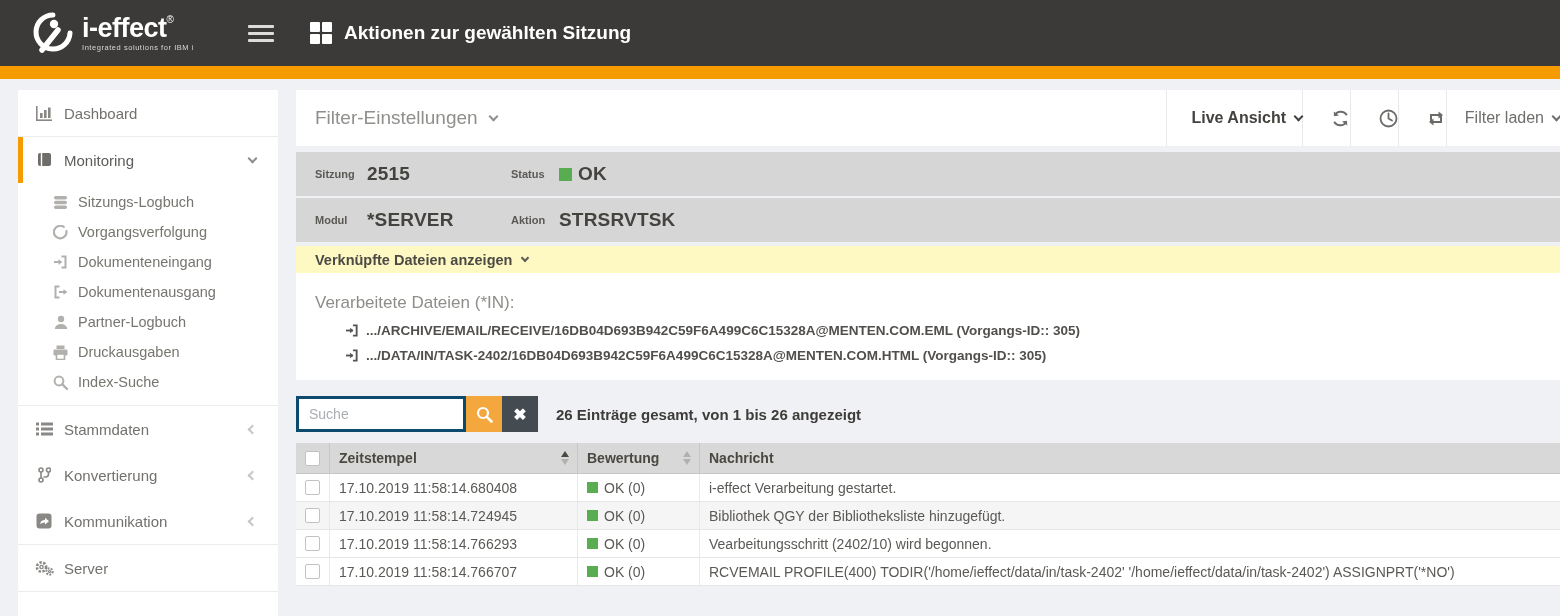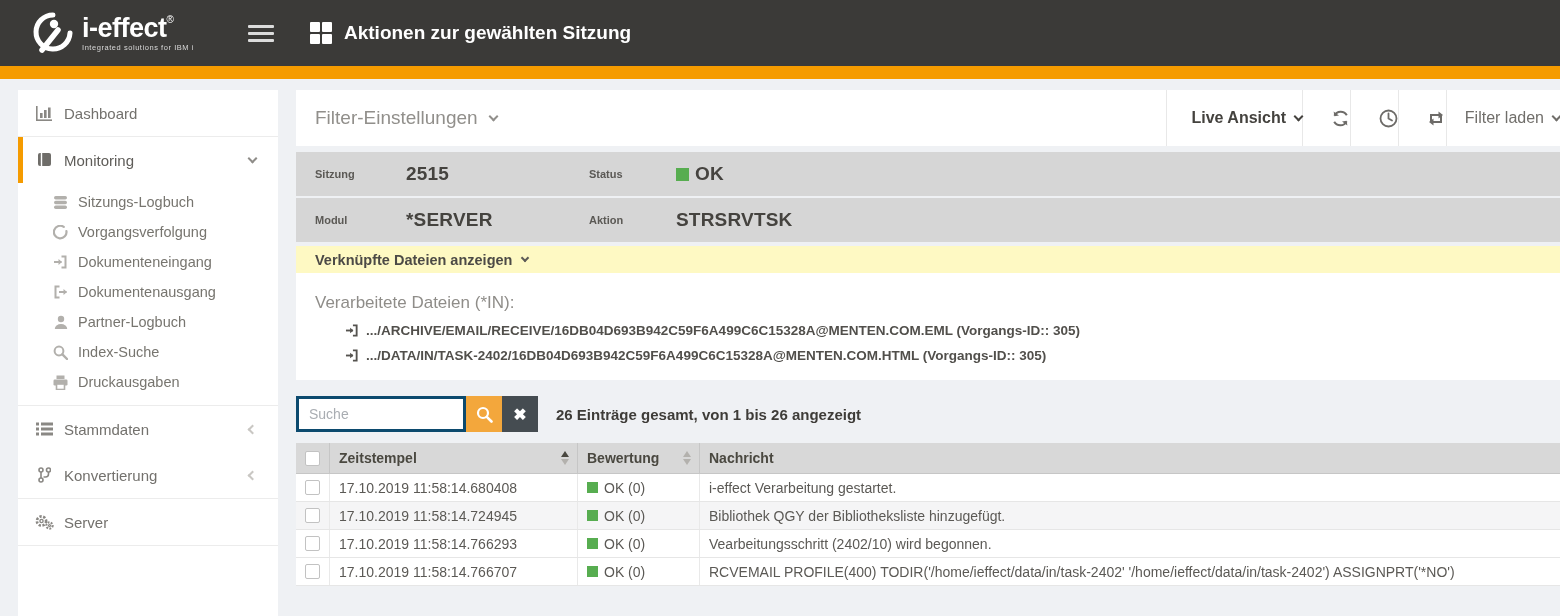--- a/index.html
+++ b/index.html
@@ -48,21 +48,21 @@
   .filter-title { flex:1; display:flex; align-items:center; padding-left:19px;
     font-size:19px; color:#918f8b; cursor:pointer; }
   .filter-title .chev { border-color:#918f8b; margin-left:12px; }
   .fbtn { display:flex; align-items:center; justify-content:flex-end;
     border-left:1px solid #e8e8e8; cursor:pointer; color:#6d6b68; }
   .fbtn.live { width:136px; font-size:16px; font-weight:bold; color:#44423e; }
   .fbtn.icon-btn { width:48px; }
   .fbtn.load { width:114px; font-size:16px; color:#706e6a; }
   .fbtn .chev { margin-left:9px; }
   .info-row { position:absolute; left:296px; width:1264px; height:44px;
-    background:#d6d6d6; display:flex; align-items:center;gap:39px; }
+    background:#d6d6d6; display:flex; align-items:center; }
   .info-row.r1 { top:152px; } .info-row.r2 { top:198px; }
   .ilabel { font-size:11px; font-weight:bold; color:#5b5955; width:52px; margin-left:19px; }
   .ival { font-size:19px; font-weight:bold; color:#45433f; letter-spacing:0.2px; }
   .ival-box { width:130px; }
   .ilabel.second { margin-left:14px; width:48px; }
   .status-sq { display:inline-block; width:13px; height:13px; background:#57ad50;
     margin-right:6px; vertical-align:middle; }
   .linkedbar { position:absolute; left:296px; top:246px; width:1264px; height:27px;
     background:#fef9c3; display:flex; align-items:center; padding-left:19px;
     font-size:14.5px; font-weight:bold; color:#4c4a46; cursor:pointer; }
@@ -218,37 +218,37 @@
         <svg class="icn" width="14" height="15" viewBox="0 0 14 15">
             <circle cx="7" cy="4" r="3.2" fill="#b2b0ac"></circle>
             <path d="M0.8 14 a6.2 5 0 0 1 12.4 0 z" fill="#b2b0ac"></path>
           </svg>
       </span>
       <span>Partner-Logbuch</span>
     </div>
     <div class="sub-item">
       <span class="ic">
         <svg class="icn" width="15" height="15" viewBox="0 0 15 15">
-            <circle cx="6" cy="6" r="4.4" fill="none" stroke="#b2b0ac" stroke-width="2"></circle>
-            <path d="M9.4 9.4 L14 14" stroke="#b2b0ac" stroke-width="2.4" stroke-linecap="round"></path>
-          </svg>
-      </span>
-      <span>Index-Suche</span>
-    </div>
-    <div class="sub-item">
-      <span class="ic">
-        <svg class="icn" width="15" height="15" viewBox="0 0 15 15">
             <g fill="#b2b0ac">
               <rect x="3.5" y="0.5" width="8" height="3.5"></rect>
               <rect x="0.5" y="4.5" width="14" height="6" rx="1.2"></rect>
               <rect x="3.5" y="9" width="8" height="5.5" fill="#fff" stroke="#b2b0ac" stroke-width="1.6"></rect>
             </g>
           </svg>
       </span>
       <span>Druckausgaben</span>
+    </div>
+    <div class="sub-item">
+      <span class="ic">
+        <svg class="icn" width="15" height="15" viewBox="0 0 15 15">
+            <circle cx="6" cy="6" r="4.4" fill="none" stroke="#b2b0ac" stroke-width="2"></circle>
+            <path d="M9.4 9.4 L14 14" stroke="#b2b0ac" stroke-width="2.4" stroke-linecap="round"></path>
+          </svg>
+      </span>
+      <span>Index-Suche</span>
     </div>
   </div>
   <div class="divider"></div>
 
   <div class="side-item">
     <span class="ic">
       <svg class="icn" width="17" height="14" viewBox="0 0 17 14">
           <g fill="#8a8884">
             <rect x="0" y="0.5" width="3" height="3"></rect>
             <rect x="5" y="0.5" width="12" height="3"></rect>
@@ -268,20 +268,31 @@
       <svg class="icn" width="13" height="16" viewBox="0 0 13 16">
           <g stroke="#8a8884" fill="none" stroke-width="1.6">
             <circle cx="3" cy="3" r="2"></circle>
             <circle cx="10.5" cy="3" r="2"></circle>
             <circle cx="3" cy="13" r="2"></circle>
             <path d="M3 5 v6 M10.5 5 v2 a3 3 0 0 1 -3 3 h-2"></path>
           </g>
         </svg>
     </span>
     <span>Konvertierung</span>
+    <span class="spread"></span>
+    <span class="chev chev-left"></span>
+  </div>
+  <div class="side-item">
+    <span class="ic">
+      <svg class="icn" width="16" height="16" viewBox="0 0 16 16">
+          <rect x="0.5" y="0.5" width="15" height="15" rx="3" fill="#8a8884"></rect>
+          <path d="M4 11 a5 5 0 0 1 5 -4 v-2.2 l4 3.4 -4 3.4 v-2.2 a7 7 0 0 0 -5 1.6 z" fill="#fff"></path>
+        </svg>
+    </span>
+    <span>Kommunikation</span>
     <span class="spread"></span>
     <span class="chev chev-left"></span>
   </div>
   <div class="divider"></div>
 
   <div class="side-item">
     <span class="ic">
       <svg class="icn" width="19" height="16" viewBox="0 0 19 16">
           <g fill="none" stroke="#8a8884">
             <circle cx="6.5" cy="7" r="4.6" stroke-width="2.6" stroke-dasharray="2.3 1.5"></circle>

